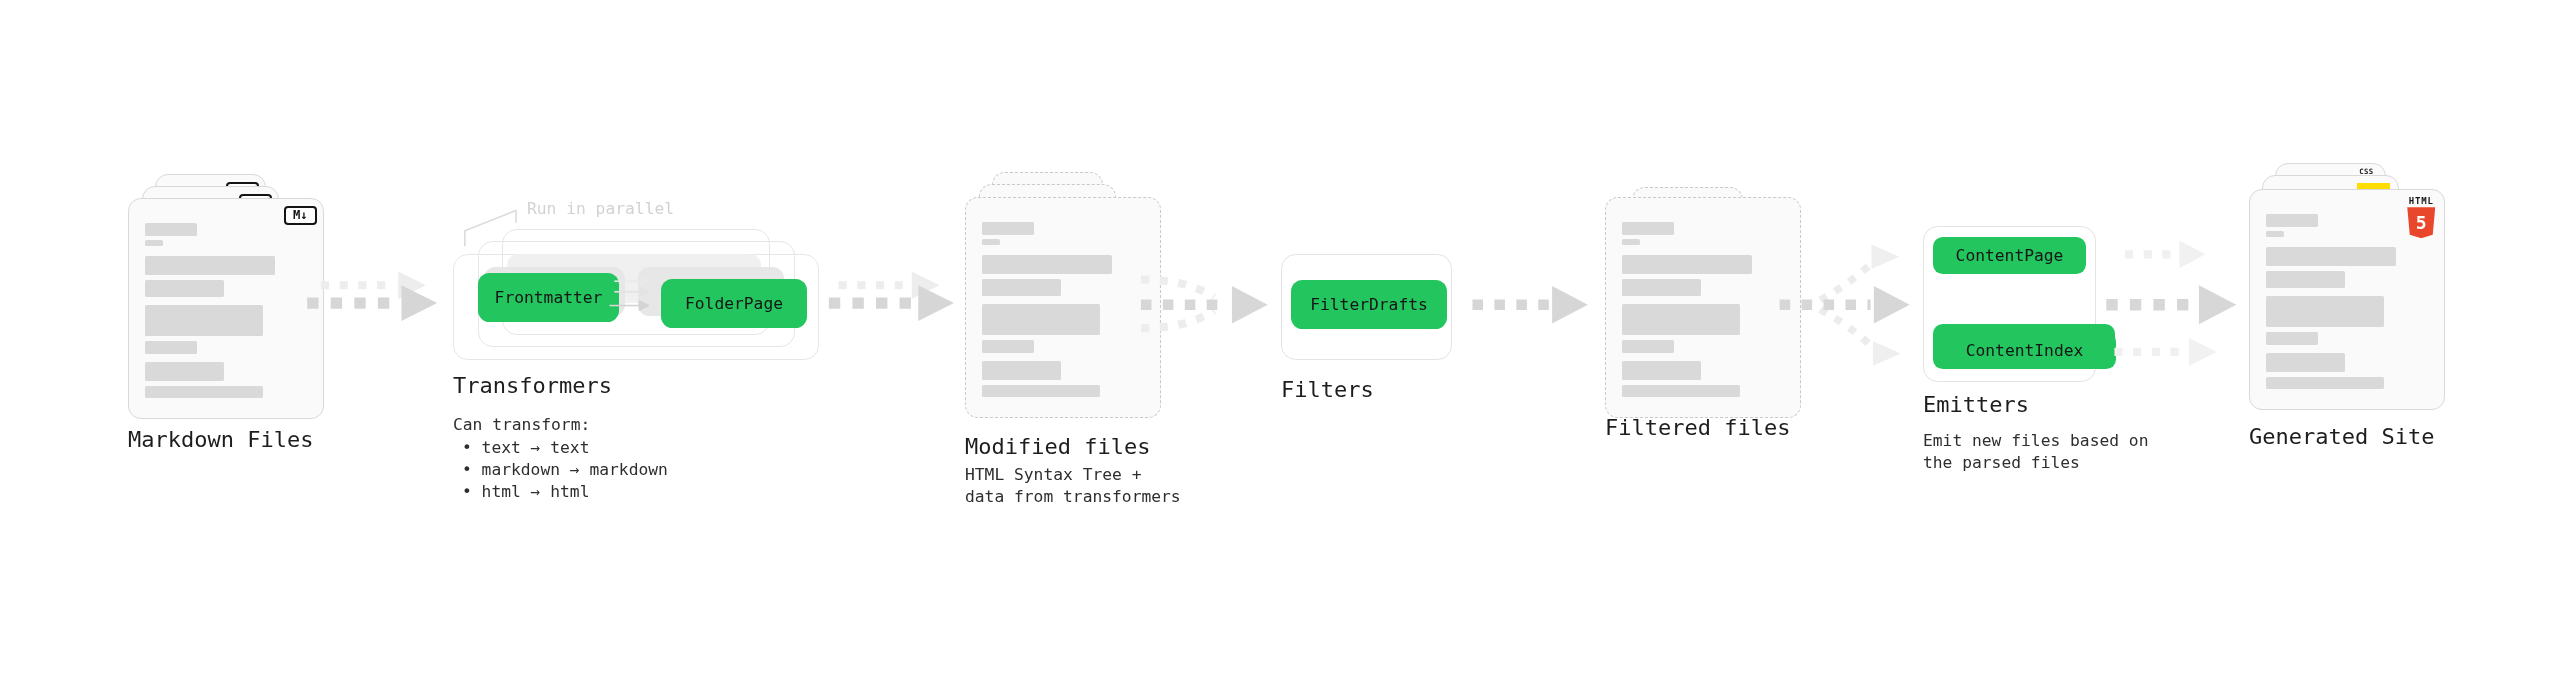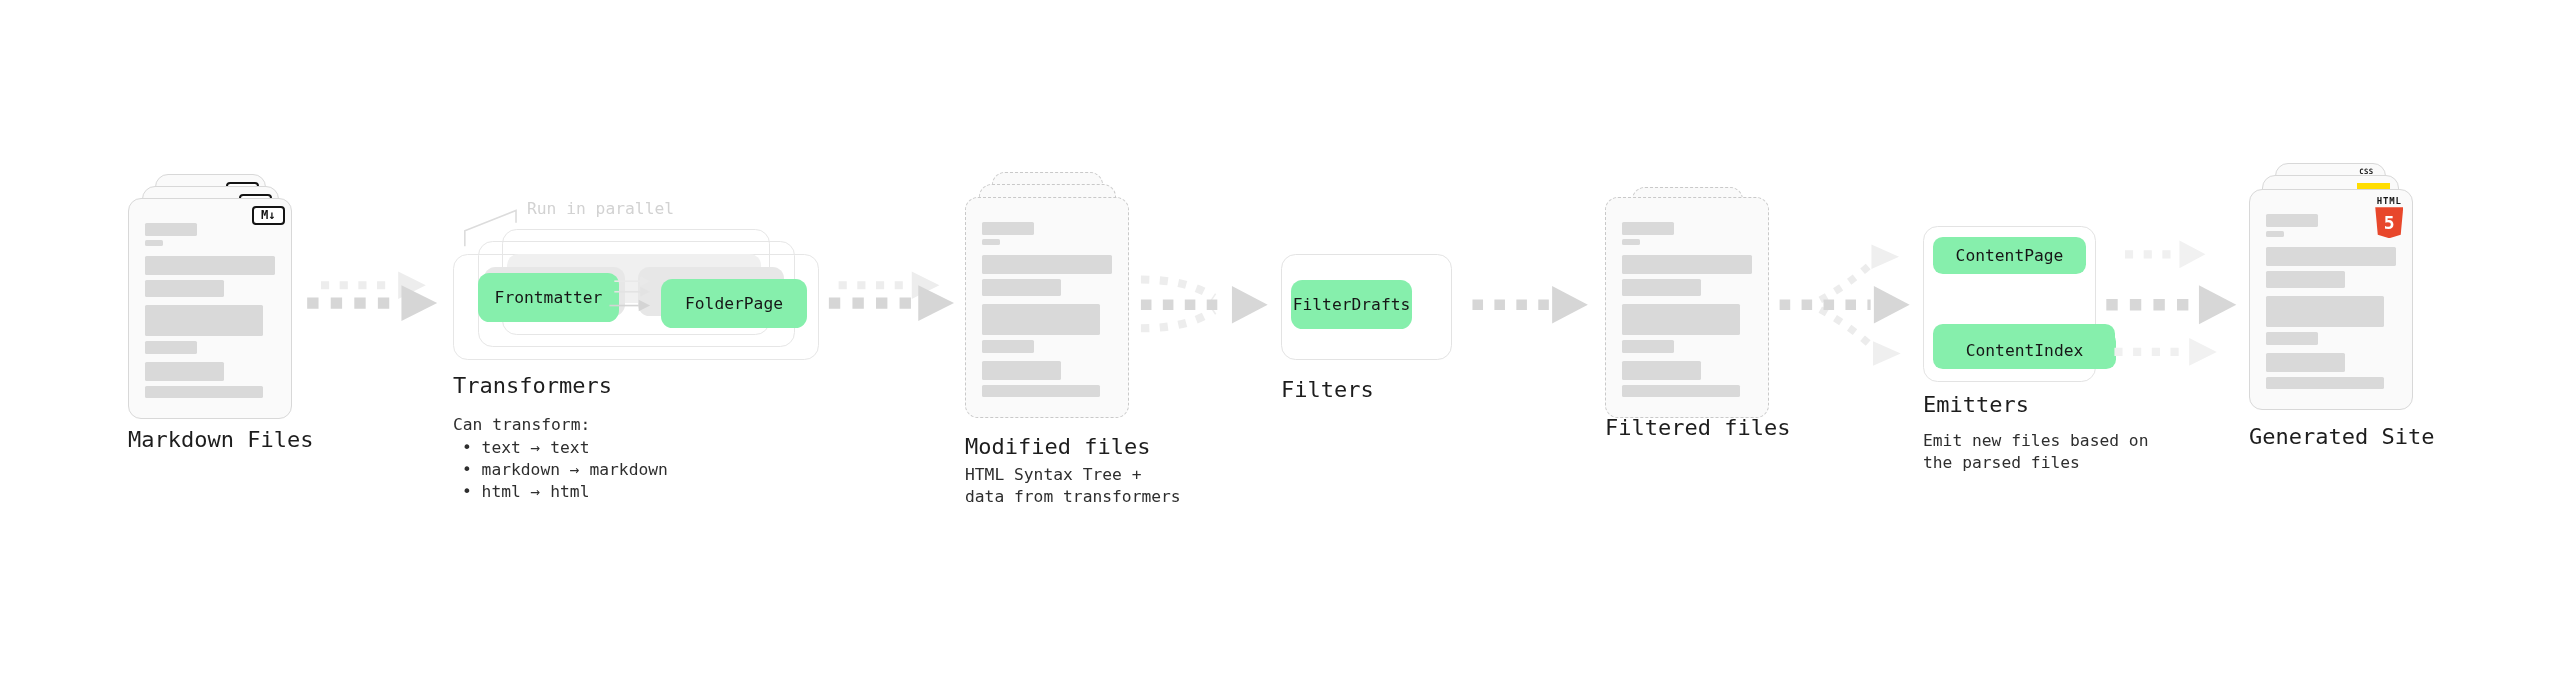--- a/index.html
+++ b/index.html
@@ -2,21 +2,21 @@
 <html style="font-size:13px"><head>
 <meta charset="utf-8">
 <style>
   html,body{margin:0;padding:0;background:#ffffff;}
   .canvas{
     position:relative;width:2576px;height:681px;background:#ffffff;overflow:hidden;
     font-family:"DejaVu Sans Mono","Liberation Mono",monospace;
   }
   
   .doc{
-    position:absolute;width:164px;height:221px;background:#fafafa;
+    position:absolute;width:196px;height:221px;background:#fafafa;
     border:1.6px solid #d8d8d8;border-radius:13px;box-sizing:border-box;
   }
   .doc.dashed{border:1.6px dashed #c9c9c9;}
   .doc.z1{z-index:1}.doc.z2{z-index:2}.doc.z3{z-index:3}
   .doc .bar{position:absolute;left:16.3px;background:#d9d9d9;border-radius:1.6px;}
   .doc .bar:nth-of-type(1){top:24.4px;width:52px;height:13px}
   .doc .bar:nth-of-type(2){top:41px;width:18px;height:5.7px}
   .doc .bar:nth-of-type(3){top:57px;width:130px;height:18.7px}
   .doc .bar:nth-of-type(4){top:81px;width:79px;height:17px}
   .doc .bar:nth-of-type(5){top:106px;width:118px;height:31px}
@@ -39,21 +39,21 @@
   .h5-shield{
     margin:0.8px auto 0;width:28px;height:31px;background:#e8472b;
     clip-path:polygon(0 0,100% 0,91% 89%,50% 100%,9% 89%);
     display:flex;align-items:center;justify-content:center;
     color:#ffffff;font-size:18px;font-weight:bold;line-height:1;
   }
   
   .tbox{position:absolute;border:1.6px solid #e6e6e6;border-radius:14.6px;box-sizing:border-box;background:transparent;}
   .panel{position:absolute;background:#ffffff;border:1.6px solid #e3e3e3;border-radius:14.6px;box-sizing:border-box;}
   .btn{
-    position:absolute;background:#86efac;border-radius:11.4px;
+    position:absolute;background:#22c55e;border-radius:11.4px;
     display:flex;align-items:center;justify-content:center;
     font-size:16.3px;color:#161616;white-space:nowrap;z-index:4;
   }
   .btn.ghost1{background:#e7e7e7;z-index:3}
   .btn.ghost2{background:#f0f0f0;z-index:2}
   .btn.small{border-radius:9.8px}
   
   .title{position:absolute;font-size:22px;color:#1d1d1d;white-space:nowrap;z-index:6;}
   .sub{position:absolute;font-size:16.3px;color:#2e2e2e;line-height:22px;white-space:nowrap;z-index:6;}
   .note{position:absolute;font-size:16.3px;color:#d2d2d2;white-space:nowrap;z-index:6;}
@@ -123,21 +123,21 @@
         <i class="bar"></i>
     </div>
   </div>
   <div class="title" style="left:965px;top:434px;">Modified files</div>
   <div class="sub" style="left:965px;top:464px;">
     <div>HTML Syntax Tree +</div>
     <div>data from transformers</div>
   </div>
 
   <div class="panel" style="left:1281px;top:254px;width:171px;height:106px;z-index:1;"></div>
-  <div class="btn" style="left:1291px;top:280px;width:121px;height:49px;">FilterDrafts</div>
+  <div class="btn" style="left:1291px;top:280px;width:156px;height:49px;">FilterDrafts</div>
   <div class="title" style="left:1281px;top:377px;">Filters</div>
 
   <div>
     <div class="doc dashed z2" style="left:1632px;top:187px;width:111px;"></div>
     <div class="doc dashed z3" style="left:1605px;top:197px;">
       <i class="bar"></i>
         <i class="bar"></i>
         <i class="bar"></i>
         <i class="bar"></i>
         <i class="bar"></i>

